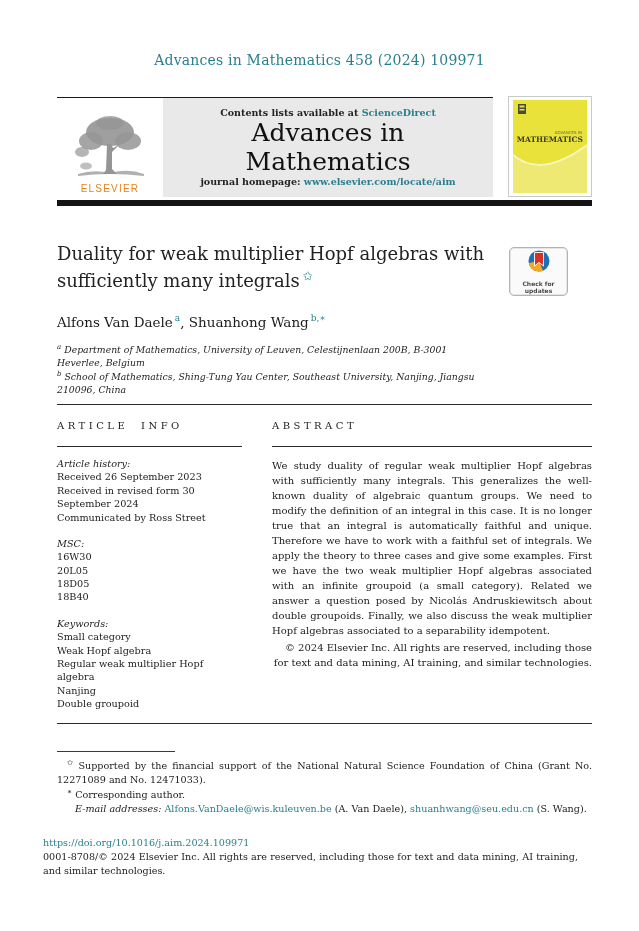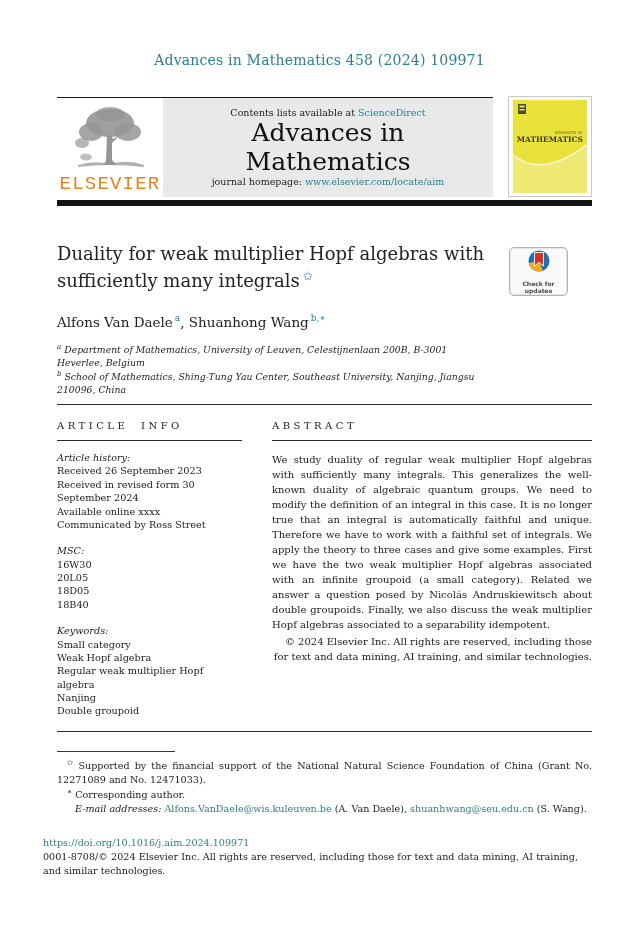--- a/index.html
+++ b/index.html
@@ -25,28 +25,28 @@
   
   .journal-header{
     position:absolute;left:57px;top:97px;width:436px;height:99px;
     border-top:1.5px solid #1a1a1a;display:flex;
   }
   .logo-area{
     width:106px;background:#fff;display:flex;flex-direction:column;
     align-items:center;justify-content:flex-end;padding-bottom:3px;
   }
   .logo-word{
-    color:var(--orange);font-size:19px;letter-spacing:1.2px;line-height:1;
-    font-family:Liberation Mono, monospace;
+    color:var(--orange);font-size:10px;letter-spacing:1.2px;line-height:1;
+    font-family:Liberation Sans, sans-serif;
   }
   .header-center{
     flex:1;background:#e9e9e9;text-align:center;display:flex;
     flex-direction:column;justify-content:space-between;padding:9px 4px 10px;
   }
-  .contents-line,.homepage-line{font-size:9.5px;color:#222;}
+  .contents-line,.homepage-line{font-size:9.5px;color:#222;font-weight:bold;}
   .journal-title{font-size:25px;color:#111;}
 
   
   .cover-thumb{
     position:absolute;left:508px;top:96px;width:99px;height:101px;cursor:pointer;
   }
 
   
   .thick-bar{position:absolute;left:57px;top:200px;width:535px;height:6px;background:#141414;}
 
@@ -82,21 +82,21 @@
   
   .info-abstract{
     position:absolute;left:57px;top:404px;width:535px;
     border-top:1px solid var(--rule);border-bottom:1px solid var(--rule);
     display:flex;gap:30px;min-height:299px;box-sizing:border-box;
   }
   .col-left{width:185px;flex:0 0 185px;}
   .col-right{flex:1;min-width:0;}
   .col-heading{
     font-size:10px;letter-spacing:3.5px;word-spacing:6px;color:#222;
-    padding:15px 0 9px;border-bottom:1px solid var(--rule);
+    padding:15px 0 15px;border-bottom:1px solid var(--rule);
   }
   .info-body{font-size:9.7px;line-height:1.38;padding-top:10px;}
   .info-group{margin-bottom:13px;}
   .info-label{font-style:italic;}
   .info-line{margin:0;}
   .abstract-body{padding-top:11px;font-size:10px;line-height:1.5;}
   .abstract-text{text-align:justify;margin:0;}
   .abstract-copyright{text-align:right;margin:2px 0 0 0;}
 
   
@@ -197,21 +197,20 @@
 </div>
 
 <div class="info-abstract">
   <div class="col-left">
     <div class="col-heading">ARTICLE INFO</div>
     <div class="info-body">
       <div class="info-group">
         <p class="info-line info-label">Article history:</p>
         <p class="info-line">Received 26 September 2023</p>
         <p class="info-line">Received in revised form 30 September 2024</p>
-        <p class="info-line">Available online xxxx</p>
         <p class="info-line">Communicated by Ross Street</p>
       </div>
       <div class="info-group">
         <p class="info-line info-label">MSC:</p>
         <p class="info-line">16W30</p>
         <p class="info-line">20L05</p>
         <p class="info-line">18D05</p>
         <p class="info-line">18B40</p>
       </div>
       <div class="info-group">

